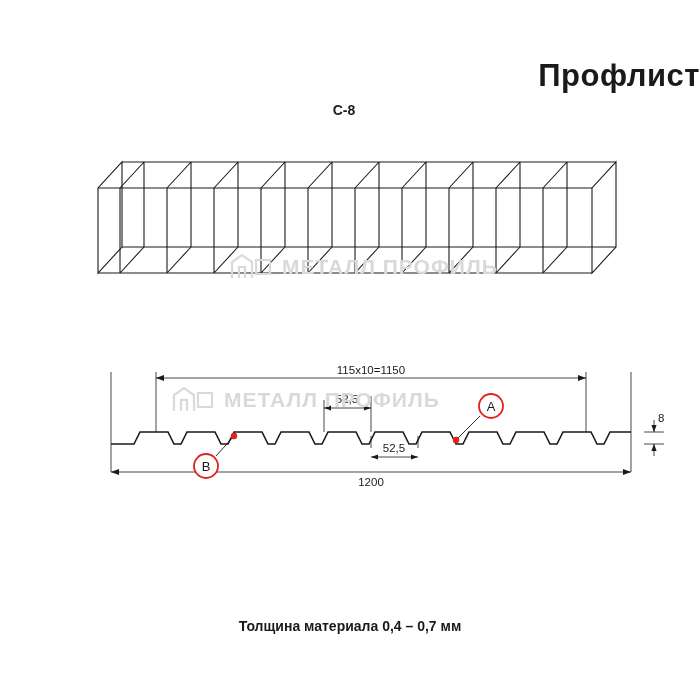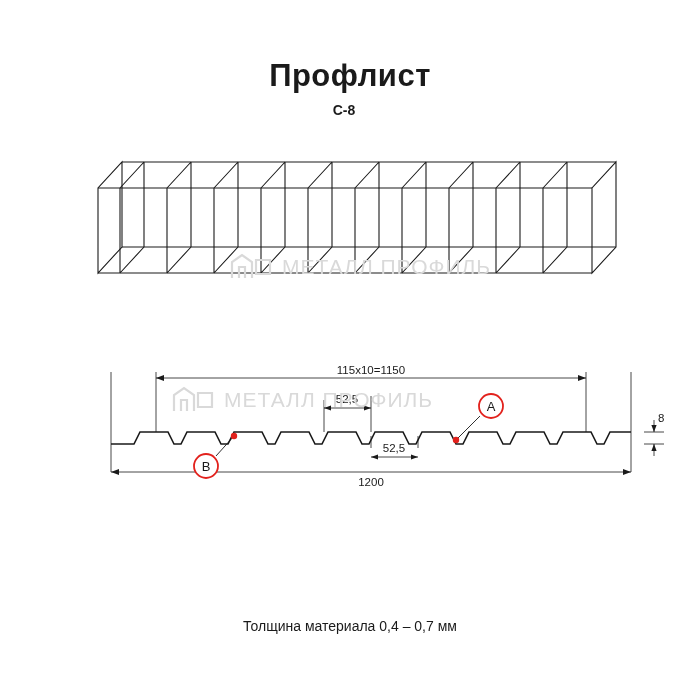--- a/index.html
+++ b/index.html
@@ -18,21 +18,21 @@
   .page {
     position: relative;
     width: 700px;
     height: 700px;
   }
   .title {
     position: absolute;
     top: 58px;
     left: 0;
     width: 700px;
-    text-align: center;
+    text-align: right;
     font-size: 31px;
     font-weight: bold;
     letter-spacing: 0.5px;
     color: #1a1a1a;
   }
   .subtitle {
     position: absolute;
     top: 102px;
     left: 0;
     width: 688px;
@@ -55,28 +55,28 @@
     width: 620px;
     height: 160px;
   }
   .footnote {
     position: absolute;
     top: 618px;
     left: 0;
     width: 700px;
     text-align: center;
     font-size: 14px;
-    font-weight: normal;
+    font-weight: bold;
     color: #1a1a1a;
   }
   
   .wm {
     position: absolute;
     font-size: 21px;
-    font-weight: normal;
+    font-weight: bold;
     color: #d9d9d9;
     letter-spacing: 1px;
     white-space: nowrap;
     pointer-events: none;
     user-select: none;
   }
   .wm .logo {
     display: inline-block;
     vertical-align: middle;
     margin-right: 8px;

